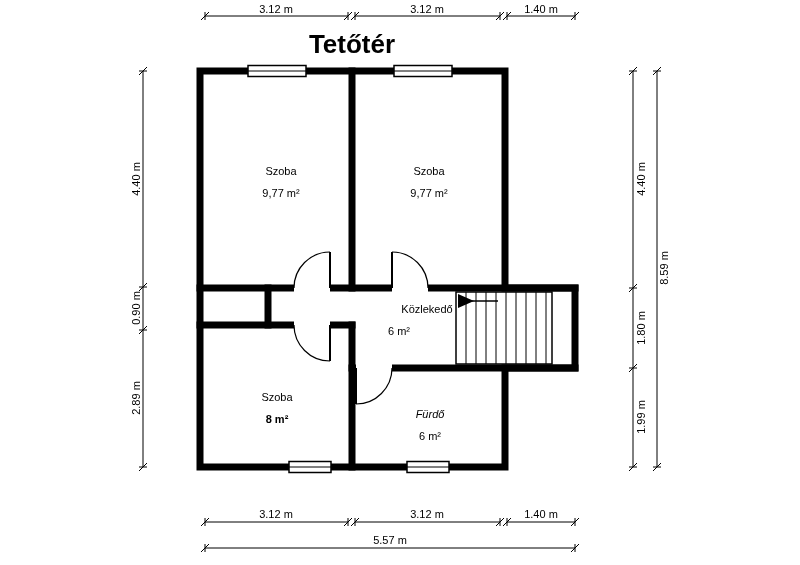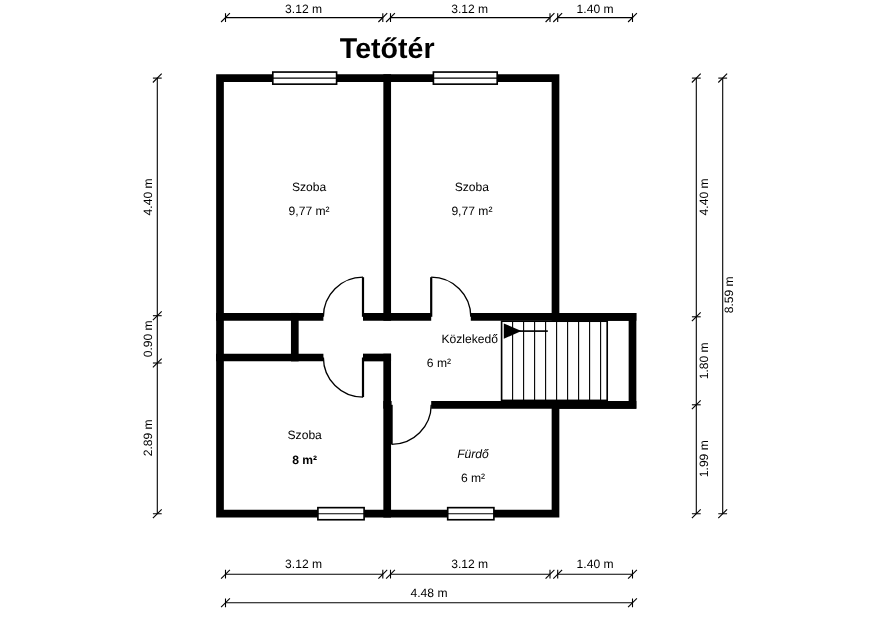--- a/index.html
+++ b/index.html
@@ -199,21 +199,21 @@
   <div class="lbl room" style="left:430px; top:414px;font-style:italic;">Fürdő</div>
   <div class="lbl room" style="left:430px; top:436px;">6 m²</div>
 
   <div class="lbl dim" style="left:276px; top:9px;">3.12 m</div>
   <div class="lbl dim" style="left:427px; top:9px;">3.12 m</div>
   <div class="lbl dim" style="left:541px; top:9px;">1.40 m</div>
 
   <div class="lbl dim" style="left:276px; top:514px;">3.12 m</div>
   <div class="lbl dim" style="left:427px; top:514px;">3.12 m</div>
   <div class="lbl dim" style="left:541px; top:514px;">1.40 m</div>
-  <div class="lbl dim" style="left:390px; top:540px;">4.48 m</div>
+  <div class="lbl dim" style="left:390px; top:540px;">5.57 m</div>
 
   <div class="lbl dim v" style="left:136px; top:179px;">4.40 m</div>
   <div class="lbl dim v" style="left:136px; top:308px;">0.90 m</div>
   <div class="lbl dim v" style="left:136px; top:398px;">2.89 m</div>
 
   <div class="lbl dim v" style="left:641px; top:179px;">4.40 m</div>
   <div class="lbl dim v" style="left:641px; top:328px;">1.80 m</div>
   <div class="lbl dim v" style="left:641px; top:417px;">1.99 m</div>
   <div class="lbl dim v" style="left:664px; top:268px;">8.59 m</div>
 

